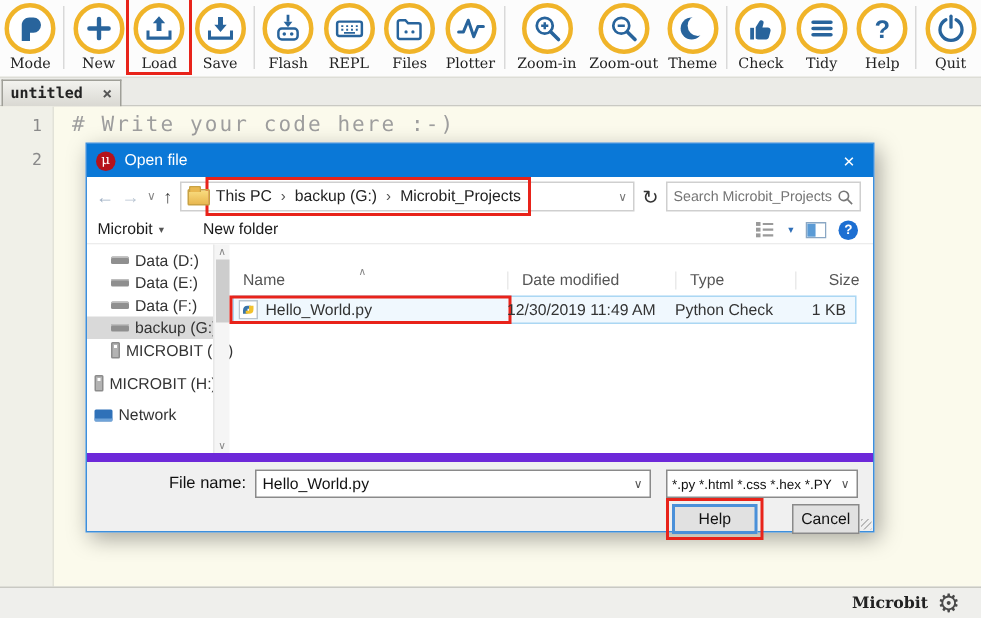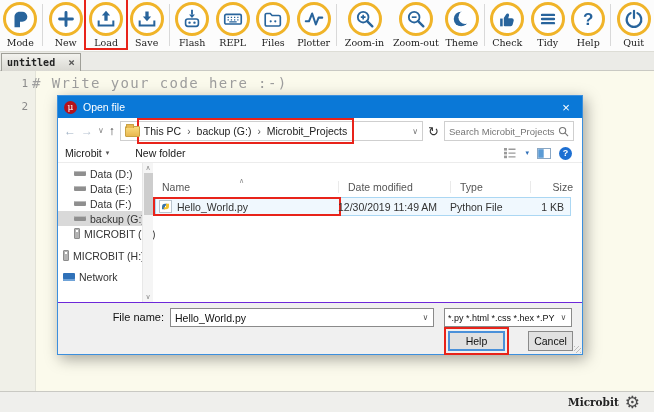--- a/index.html
+++ b/index.html
@@ -24,21 +24,21 @@
     background:linear-gradient(#f2f2ee,#d9d8d2); border:1px solid #9f9f98; border-bottom:none;
     display:flex; align-items:center; gap:13px;
     font-family:"DejaVu Sans Mono",monospace; font-size:10px; font-weight:bold; color:#222; }
   .tab-close { font-size:11px; color:#555; cursor:pointer; }
 
   
   .editor { position:absolute; left:0; top:71px; width:654px; height:320px; background:#fbfaec; }
   .gutter { position:absolute; left:0; top:0; width:36px; height:320px; background:#f0f0e8; border-right:1px solid #e2e2d8; }
   .lnum { position:absolute; width:28px; text-align:right; font-family:"DejaVu Sans Mono",monospace;
     font-size:11px; color:#8a8a8a; }
-  .codeline { position:absolute; left:32px; top:4px; font-family:"DejaVu Sans Mono",monospace;
+  .codeline { position:absolute; left:48px; top:4px; font-family:"DejaVu Sans Mono",monospace;
     font-size:14px; letter-spacing:1.4px; color:#9e9e9e; white-space:pre; }
 
   
   .statusbar { position:absolute; left:0; top:391px; width:654px; height:21px; background:#efefec;
     border-top:1px solid #c9c9c3; display:flex; align-items:center; justify-content:flex-end; gap:6px; padding-right:14px; }
   .status-mode { font-family:"DejaVu Serif",serif; font-size:10.5px; font-weight:bold; color:#222; }
   .gear { font-size:17px; color:#4a4a4a; line-height:1; cursor:pointer; }
 
   
   .dlg { position:absolute; left:57px; top:95px; width:526px; height:260px; background:#f0f0f0;
@@ -89,21 +89,21 @@
   .filelist { flex:1; position:relative; }
   .lhead { display:flex; height:16px; align-items:center; font-size:10.5px; color:#555; position:relative;margin-top:16px; }
   .lhead .hc { padding-left:9px; border-right:1px solid #eaeaea; height:12px; line-height:12px; cursor:pointer; }
   .hc-name { width:186px; } .hc-date { width:112px; } .hc-type { width:80px; } .hc-size { width:46px; text-align:right; padding-right:4px; }
   .sortmark { position:absolute; left:86px; top:-2px; font-size:7px; color:#888; }
   .frow { margin-top:2px; margin-left:2px; width:416px; height:19px; display:flex; align-items:center;
     font-size:10.5px; color:#333; background:#f0f8fe; border:1px solid #abd7f3; cursor:pointer; }
   .fc-name { width:182px; display:flex; align-items:center; gap:5px; padding-left:3px; }
   .fc-date { width:112px; color:#333; } .fc-type { width:80px; } .fc-size { width:38px; text-align:right; padding-right:4px; }
 
-  .dlg-footer { height:52px; background:#f0f0f0; border-top:1px solid #6d28d9; position:relative; }
+  .dlg-footer { height:52px; background:#f0f0f0; border-top:6px solid #6d28d9; position:relative; }
   .fn-label { position:absolute; left:20px; top:8px; width:86px; text-align:right; font-size:11px; color:#111; }
   .fn-input { position:absolute; left:112px; top:5px; width:264px; height:19px; background:#fff;
     border:1px solid #8a8a8a; display:flex; align-items:center; }
   .fn-input input { flex:1; border:none; outline:none; font-size:10.5px; padding-left:4px; color:#111;
     font-family:"Liberation Sans",sans-serif; background:transparent; min-width:0; }
   .combo-chev { width:15px; text-align:center; color:#555; font-size:8px; }
   .filter-dd { position:absolute; left:386px; top:5px; width:128px; height:19px; background:#fff;
     border:1px solid #8a8a8a; display:flex; align-items:center; font-size:9px; color:#111;
     padding-left:3px; white-space:nowrap; cursor:pointer; }
   .btn { position:absolute; top:28px; height:20px; font-size:10.5px; color:#111; background:#e1e1e1;
@@ -389,21 +389,21 @@
       <div class="frow">
         <span class="fc-name ann-file">
           <svg width="13" height="13" viewBox="0 0 13 13">
               <rect x="0.5" y="0.5" width="12" height="12" fill="#fff" stroke="#b9c4ce"></rect>
               <path d="M3 7c0-2.2 1-3.2 3-3.2h2.2v2H6v3.4H3z" fill="#3a74a8"></path>
               <path d="M10 6c0 2.2-1 3.2-3 3.2H4.8v-2H7V3.8h3z" fill="#f2c22e"></path>
             </svg>
           <span>Hello_World.py</span>
         </span>
         <span class="fc-date">12/30/2019 11:49 AM</span>
-        <span class="fc-type">Python File</span>
+        <span class="fc-type">Python Check</span>
         <span class="fc-size">1 KB</span>
       </div>
     </div>
   </div>
 
   <div class="dlg-footer">
     <span class="fn-label">File name:</span>
     <div class="fn-input">
       <input value="Hello_World.py" style="">
       <span class="combo-chev">∨</span>

